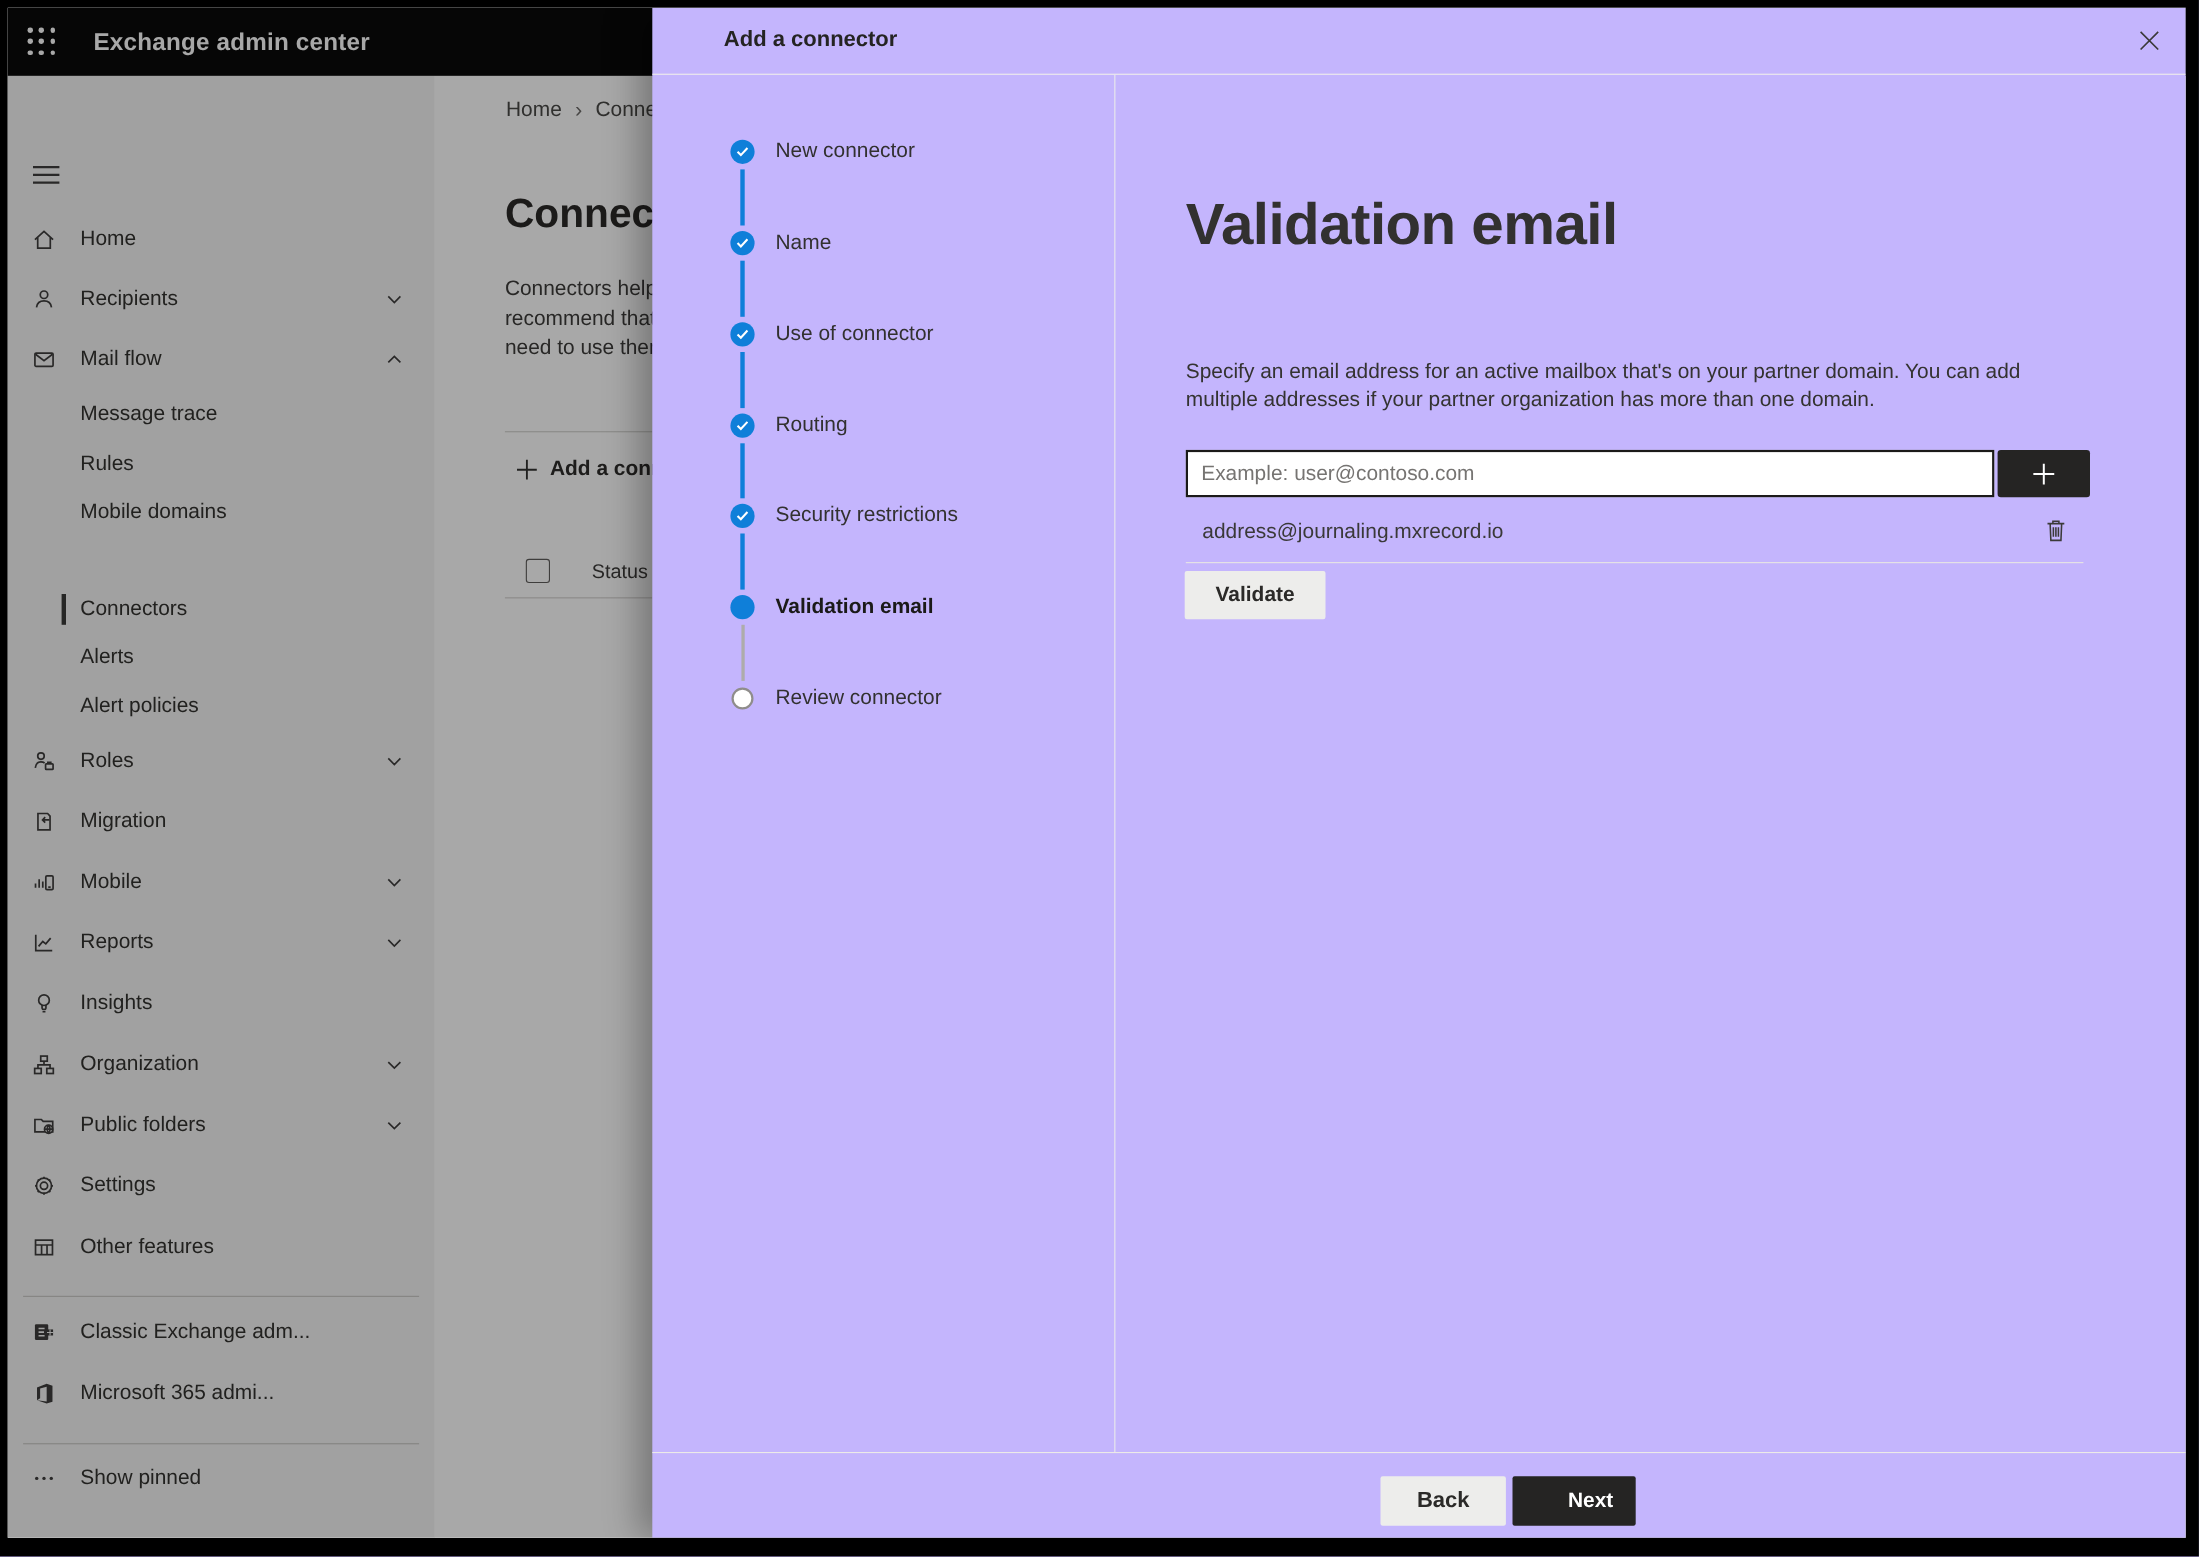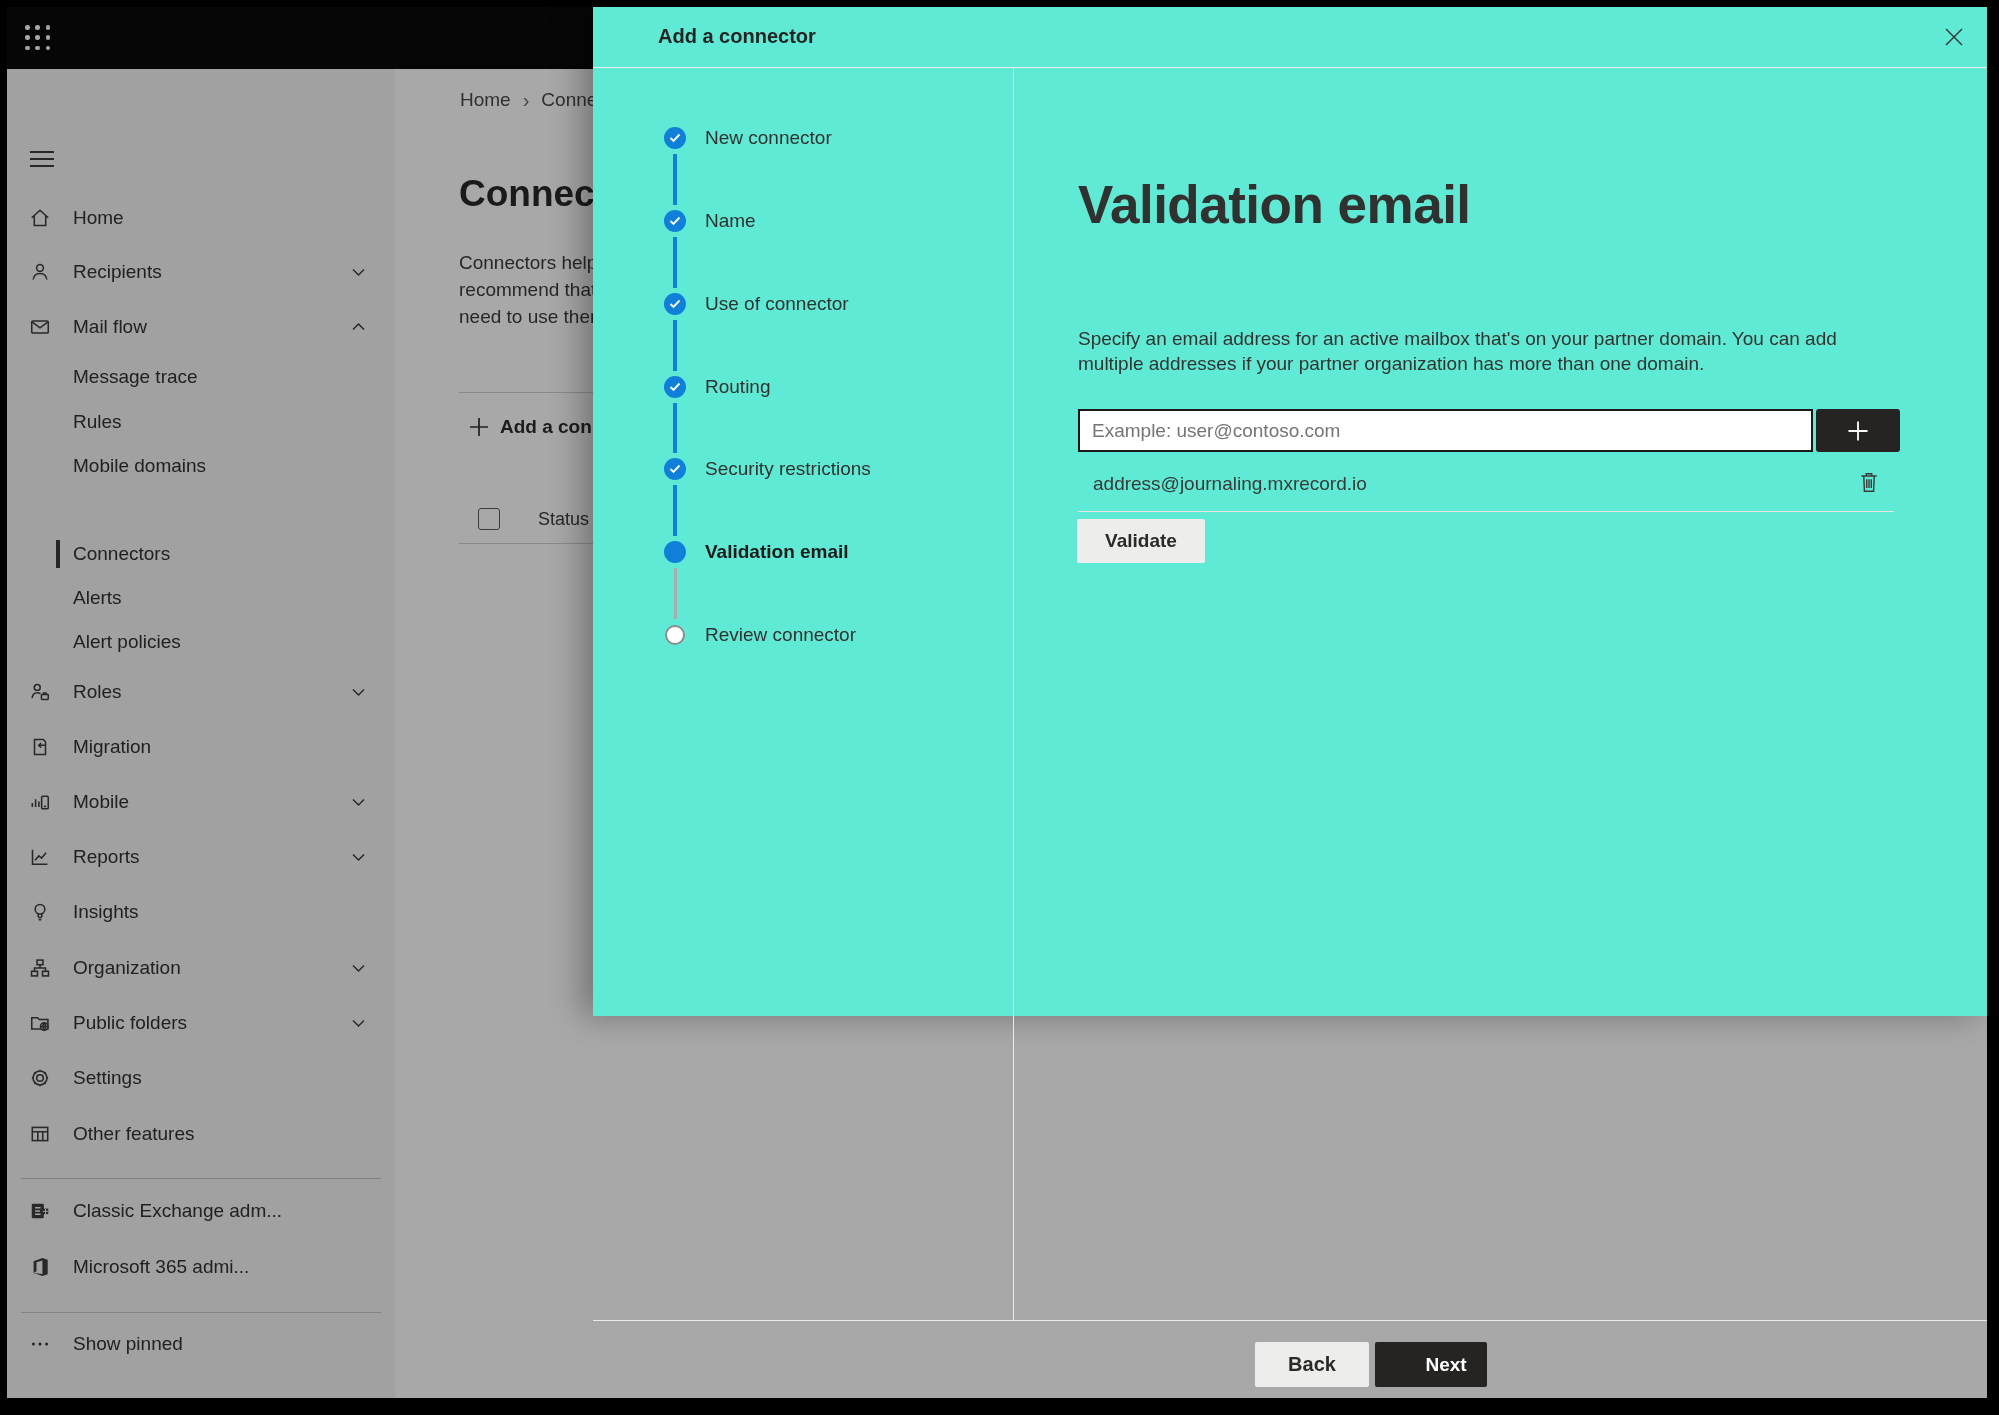--- a/index.html
+++ b/index.html
@@ -39,21 +39,21 @@
   .bg-div{position:absolute;height:1px;background:#d2d0ce;z-index:1;}
   .bg-add{position:absolute;left:461px;top:406px;height:28px;display:flex;align-items:center;z-index:1;
     font-size:19px;font-weight:700;color:#2e2d2b;white-space:nowrap;cursor:pointer;}
   .bg-add svg{margin-right:10px;}
   .bg-check{position:absolute;left:471px;top:501px;width:20px;height:20px;border:1.5px solid #5f5d5b;
     border-radius:3px;background:#fff;z-index:1;cursor:pointer;}
   .bg-status{position:absolute;left:531px;top:502px;font-size:18px;color:#3d3c3a;z-index:1;}
   
   .overlay{position:absolute;left:0;top:0;width:1980px;height:1391px;background:rgba(0,0,0,.34);z-index:5;}
   
-  .panel{position:absolute;left:586px;top:0;width:1394px;height:1009px;background:#5eead4;z-index:10;
+  .panel{position:absolute;left:586px;top:0;width:1394px;height:1391px;background:#c4b5fd;z-index:10;
     box-shadow:-12px 0 30px rgba(0,0,0,.30);}
   .panel-header{position:absolute;left:0;top:0;width:100%;height:60px;border-bottom:1px solid #efedeb;}
   .panel-title{position:absolute;left:65px;top:0;height:60px;line-height:58px;font-size:20px;font-weight:700;color:#252423;}
   .close-btn{position:absolute;right:18px;top:15px;width:30px;height:30px;display:flex;align-items:center;
     justify-content:center;cursor:pointer;background:none;border:none;padding:0;}
   .vdivider{position:absolute;left:420px;top:61px;width:1px;height:1252px;background:#ececea;}
   
   .step{position:absolute;left:0;height:30px;display:flex;align-items:center;}
   .step .dot{position:absolute;left:71px;width:22px;height:22px;border-radius:50%;
     display:flex;align-items:center;justify-content:center;box-sizing:border-box;}
@@ -100,20 +100,21 @@
       <span></span>
         <span></span>
         <span></span>
         <span></span>
         <span></span>
         <span></span>
         <span></span>
         <span></span>
         <span></span>
     </div>
+    <div class="app-title">Exchange admin center</div>
   </div>
 
   <div class="sidebar">
     <div class="hamburger">
       <svg width="26" height="20" viewBox="0 0 26 20">
           <path d="M1 3 H25 M1 10 H25 M1 17 H25" stroke="#3f3e3d" stroke-width="2" fill="none"></path>
         </svg>
     </div>
 
     <div class="nav-item" style="top:134px">

